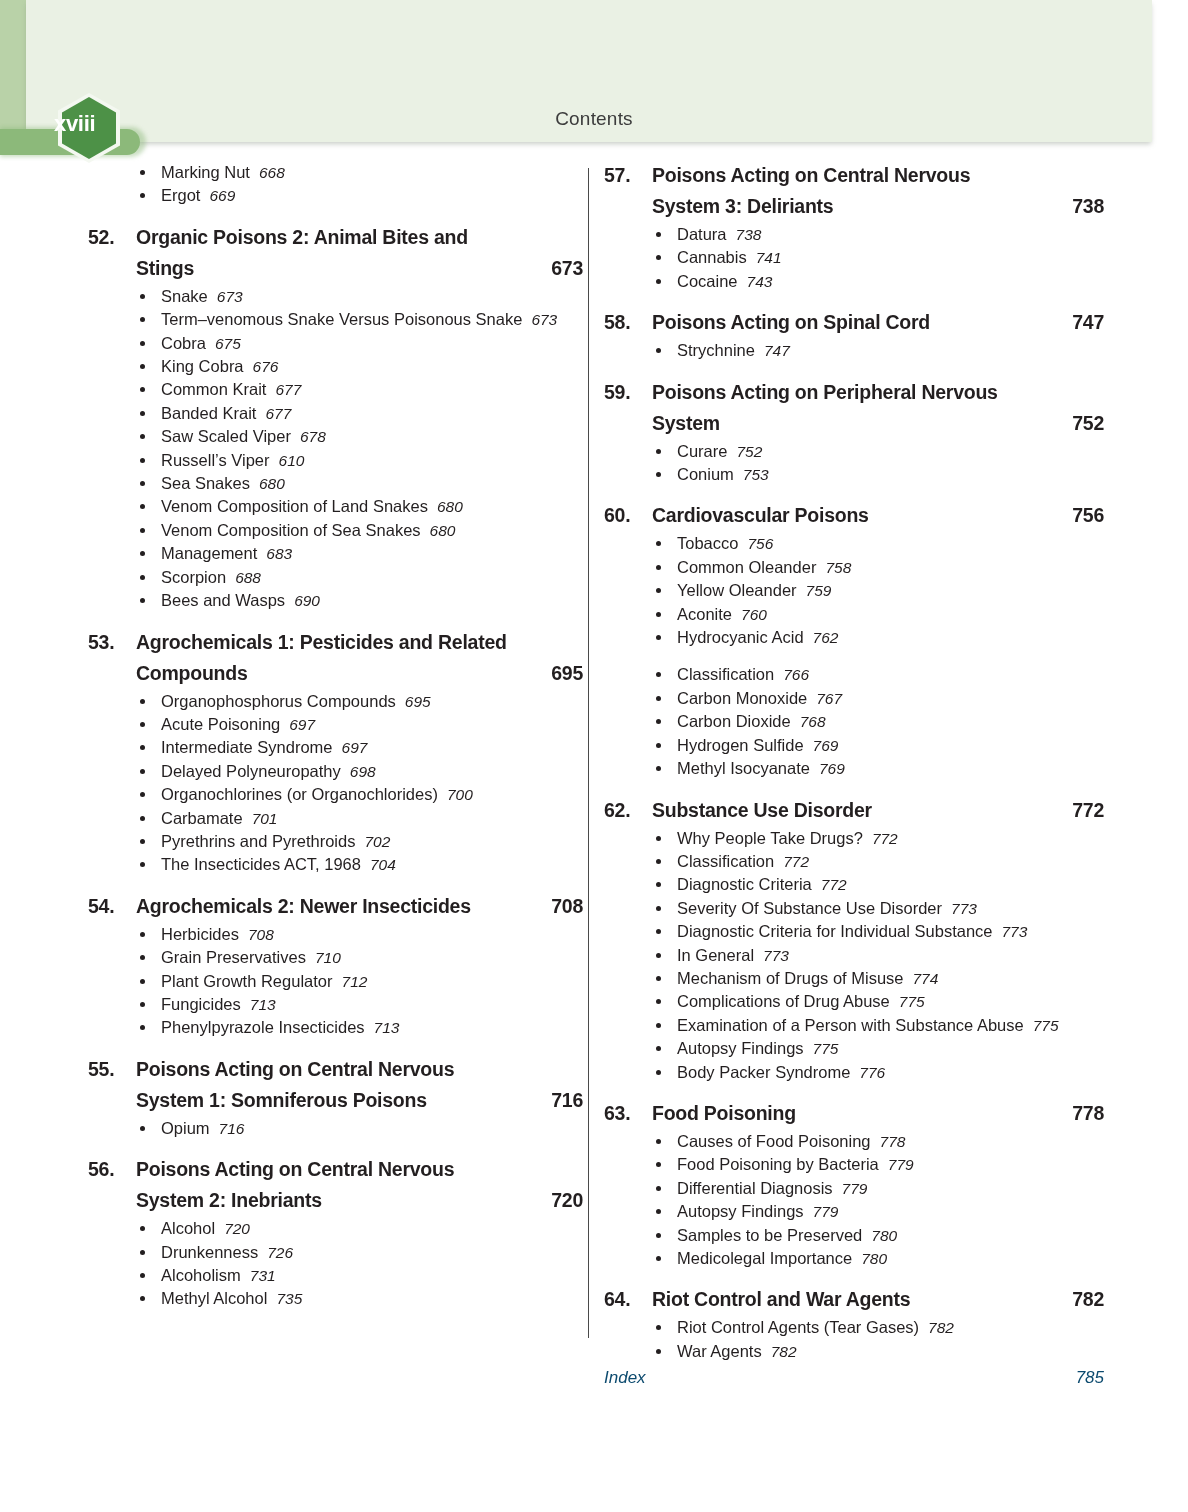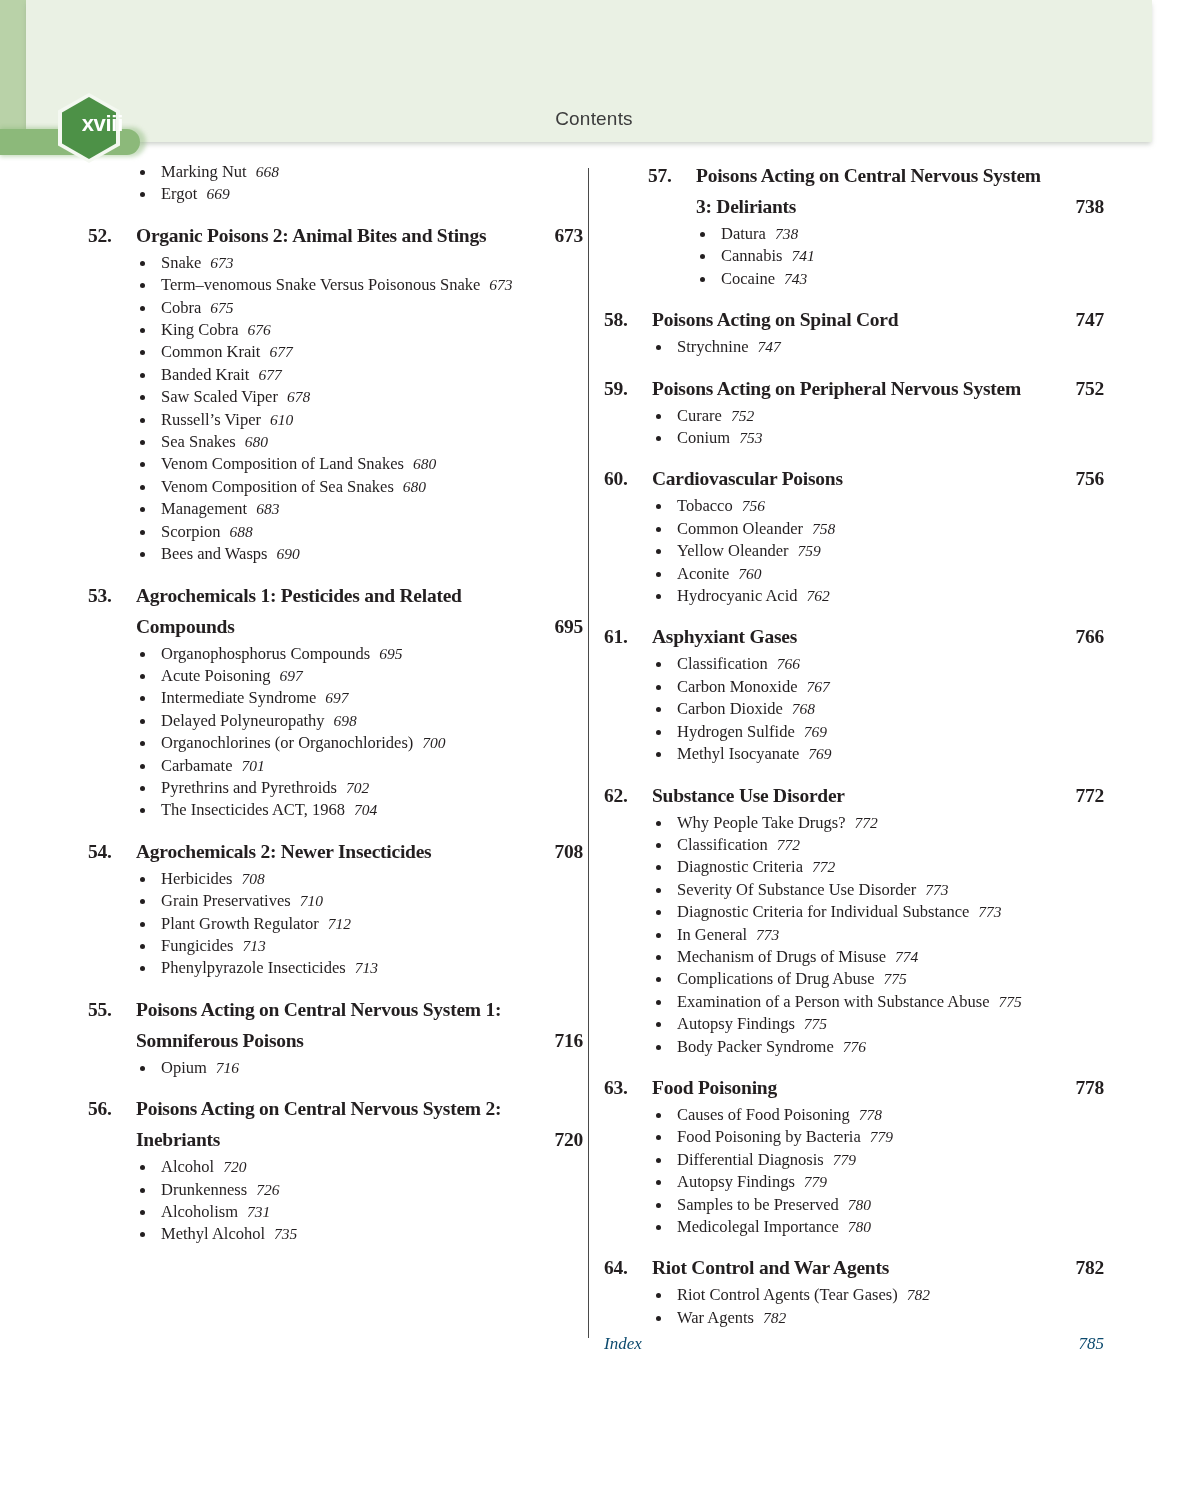--- a/index.html
+++ b/index.html
@@ -77,60 +77,59 @@
   }
   .folio-hex-inner {
     position: absolute;
     left: 62px; top: 97px;
     width: 54px; height: 62px;
     background: #4d9147;
     clip-path: polygon(50% 0%, 100% 25%, 100% 75%, 50% 100%, 0% 75%, 0% 25%);
   }
   .folio-number {
     position: absolute;
-    left: 61px; top: 111px;
+    left: 54px; top: 111px;
     width: 62px;
-    text-align: right;
+    text-align: left;
     font-size: 22px;
     font-weight: 700;
     color: #ffffff;
     letter-spacing: -0.3px;
     line-height: 26px;
   }
 
   
   .toc-body {
     position: absolute;
     left: 0; top: 160px;
     width: 1188px;
   }
   .col {
     position: absolute;
     top: 0;
-    font-family: Liberation Serif, serif;
   }
   .col-left  { left: 88px;  width: 495px; }
   .col-right { left: 604px; width: 500px; }
 
   .col-divider {
     position: absolute;
     left: 588px;
     top: 8px;
     width: 1px;
     height: 1170px;
     background: #4a4a4a;
   }
 
   
   .chapter {
     position: relative;
     display: block;
     margin-top: 14px;
   }
-  .chapter:first-child { margin-top: 0; margin-left: 44px; }
+  .chapter:first-child { margin-top: 0; }
 
   .chapter-head {
     position: relative;
     display: block;
     font-weight: 700;
     font-size: 19.5px;
     line-height: 31px;
     color: #231f20;
     letter-spacing: -0.25px;
   }
@@ -344,25 +343,20 @@
         </div>
         <ul class="entries">
           <li class="entry"><span class="bullet"></span><span class="entry-label">Tobacco</span><span class="entry-page">756</span></li>
           <li class="entry"><span class="bullet"></span><span class="entry-label">Common Oleander</span><span class="entry-page">758</span></li>
           <li class="entry"><span class="bullet"></span><span class="entry-label">Yellow Oleander</span><span class="entry-page">759</span></li>
           <li class="entry"><span class="bullet"></span><span class="entry-label">Aconite</span><span class="entry-page">760</span></li>
           <li class="entry"><span class="bullet"></span><span class="entry-label">Hydrocyanic Acid</span><span class="entry-page">762</span></li>
         </ul>
       </div>
       <div class="chapter">
-        <div class="chapter-head">
-          <span class="chapter-num">61.</span>
-          <span class="chapter-title">Asphyxiant Gases</span>
-          <span class="chapter-page">766</span>
-        </div>
         <ul class="entries">
           <li class="entry"><span class="bullet"></span><span class="entry-label">Classification</span><span class="entry-page">766</span></li>
           <li class="entry"><span class="bullet"></span><span class="entry-label">Carbon Monoxide</span><span class="entry-page">767</span></li>
           <li class="entry"><span class="bullet"></span><span class="entry-label">Carbon Dioxide</span><span class="entry-page">768</span></li>
           <li class="entry"><span class="bullet"></span><span class="entry-label">Hydrogen Sulfide</span><span class="entry-page">769</span></li>
           <li class="entry"><span class="bullet"></span><span class="entry-label">Methyl Isocyanate</span><span class="entry-page">769</span></li>
         </ul>
       </div>
       <div class="chapter">
         <div class="chapter-head">

